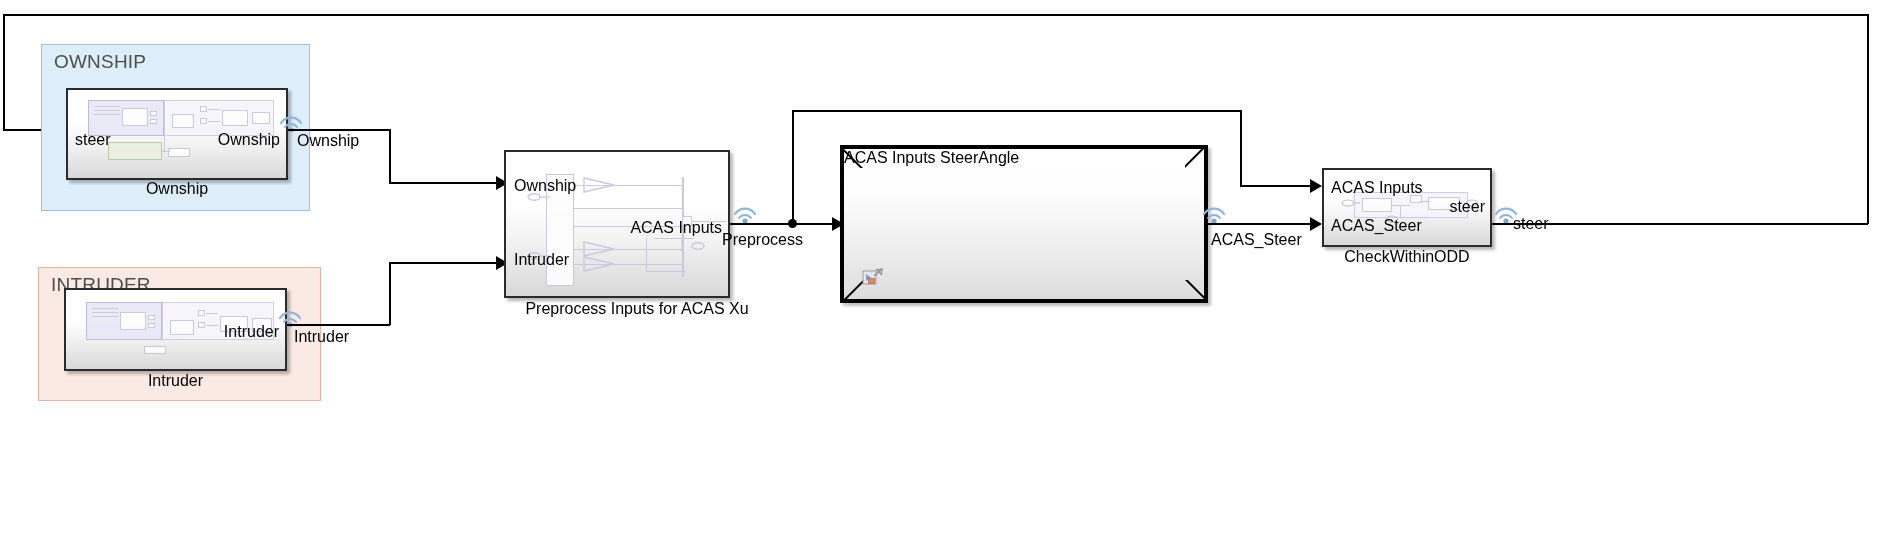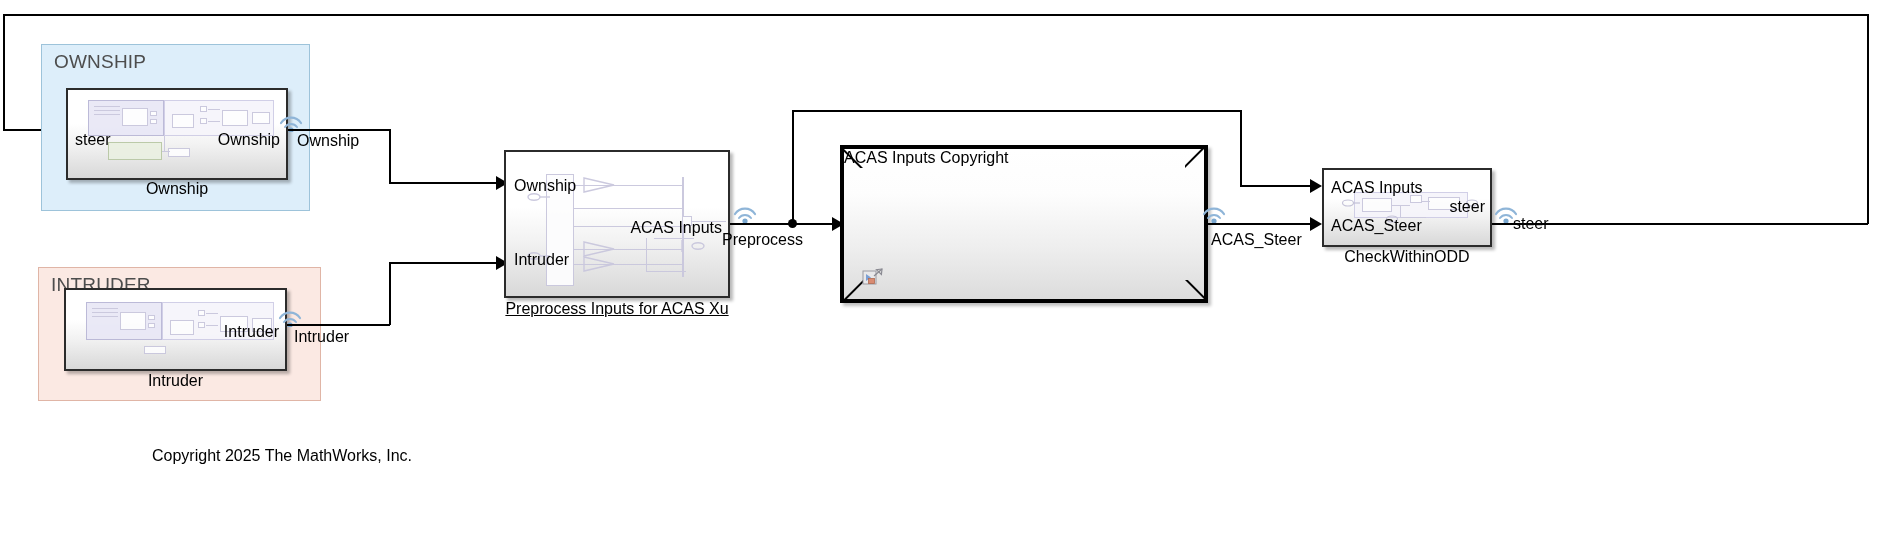--- a/index.html
+++ b/index.html
@@ -205,21 +205,21 @@
         <ellipse cx="192" cy="94" rx="6" ry="3.2" fill="none" stroke="#c9c7dd" stroke-width="1.4"></ellipse>
         <line x1="34" y1="45" x2="44" y2="45" stroke="#c9c7dd" stroke-width="1.4"></line>
         <line x1="34" y1="104" x2="44" y2="104" stroke="#c9c7dd" stroke-width="1.4"></line>
         <line x1="176" y1="88" x2="176" y2="100" stroke="#c9c7dd" stroke-width="1.4"></line>
       </svg>
     </div>
     <span class="port-lbl" style="left:8px;top:26px;">Ownship</span>
     <span class="port-lbl" style="left:8px;top:100px;">Intruder</span>
     <span class="port-lbl" style="right:6px;top:68px;">ACAS Inputs</span>
   </div>
-  <div class="blk-caption" style="left:480px;top:300px;width:274px;text-decoration:underline;">Preprocess Inputs for ACAS Xu</div>
+  <div class="blk-caption" style="left:500px;top:300px;width:274px;">Preprocess Inputs for ACAS Xu</div>
 
   <div class="wifi" style="left:732px;top:203px;">
     <svg viewBox="0 0 26 20" width="26" height="20">
       <path d="M3,11 A12,12 0 0 1 23,11" fill="none" stroke="#8fb5d8" stroke-width="2.2" stroke-linecap="round"></path>
       <path d="M7,15 A7.5,7.5 0 0 1 19,15" fill="none" stroke="#8fb5d8" stroke-width="2" stroke-linecap="round"></path>
       <circle cx="13" cy="18" r="2.6" fill="#7aa8d0"></circle>
     </svg>
   </div>
   <div class="ln ln-h" style="left:730px;top:223px;width:110px;"></div>
   <div class="arrow" style="left:832px;top:217px;"></div>
@@ -240,21 +240,21 @@
     <div class="corner" style="right:-1px;top:-1px;">
       <i style="left:20px;transform:rotate(135deg);"></i>
     </div>
     <div class="corner" style="left:-1px;bottom:-1px;">
       <i style="top:20px;transform:rotate(-45deg);"></i>
     </div>
     <div class="corner" style="right:-1px;bottom:-1px;">
       <i style="left:20px;top:20px;transform:rotate(-135deg);"></i>
     </div>
     <span class="port-lbl" style="left:8px;top:71px;">ACAS Inputs</span>
-    <span class="port-lbl" style="right:6px;top:71px;">Copyright</span>
+    <span class="port-lbl" style="right:6px;top:71px;">SteerAngle</span>
     
     <div class="mr-badge" style="left:18px;bottom:12px;">
       <svg viewBox="0 0 22 20" width="22" height="20">
         <rect x="1" y="4" width="13" height="13" fill="#e8e8ea" stroke="#9a9aa2" stroke-width="1"></rect>
         <polygon points="4,7 9,10.5 4,14" fill="#7b9fd4"></polygon>
         <rect x="6.5" y="11.5" width="6" height="5" fill="#d98b72" stroke="#b06a52" stroke-width=".8"></rect>
         <path d="M12,9 L20,2" stroke="#8a8a92" stroke-width="1.2" fill="none"></path>
         <polygon points="20,2 14.5,2.6 19.4,7.5" fill="none" stroke="#8a8a92" stroke-width="1.2"></polygon>
       </svg>
     </div>
@@ -297,15 +297,14 @@
   <div class="wifi" style="left:1493px;top:203px;">
     <svg viewBox="0 0 26 20" width="26" height="20">
       <path d="M3,11 A12,12 0 0 1 23,11" fill="none" stroke="#8fb5d8" stroke-width="2.2" stroke-linecap="round"></path>
       <path d="M7,15 A7.5,7.5 0 0 1 19,15" fill="none" stroke="#8fb5d8" stroke-width="2" stroke-linecap="round"></path>
       <circle cx="13" cy="18" r="2.6" fill="#7aa8d0"></circle>
     </svg>
   </div>
   <div class="ln ln-h" style="left:1492px;top:223px;width:376px;"></div>
   <span class="sig-lbl" style="left:1513px;top:215px;">steer</span>
 
-  <div class="copyright" style="left:152px;top:447px;">Copyright 2025 The MathWorks, Inc.</div>
 
 </div>
 
 </body></html>

